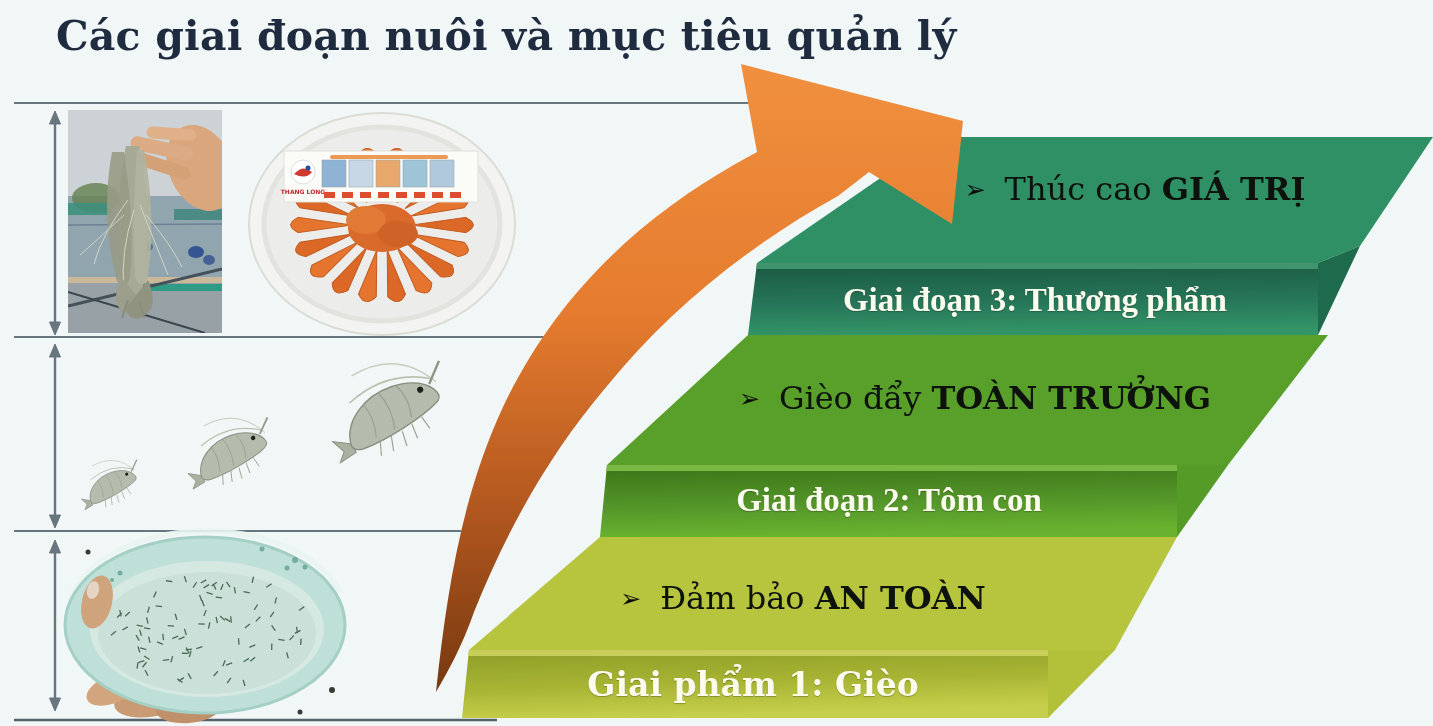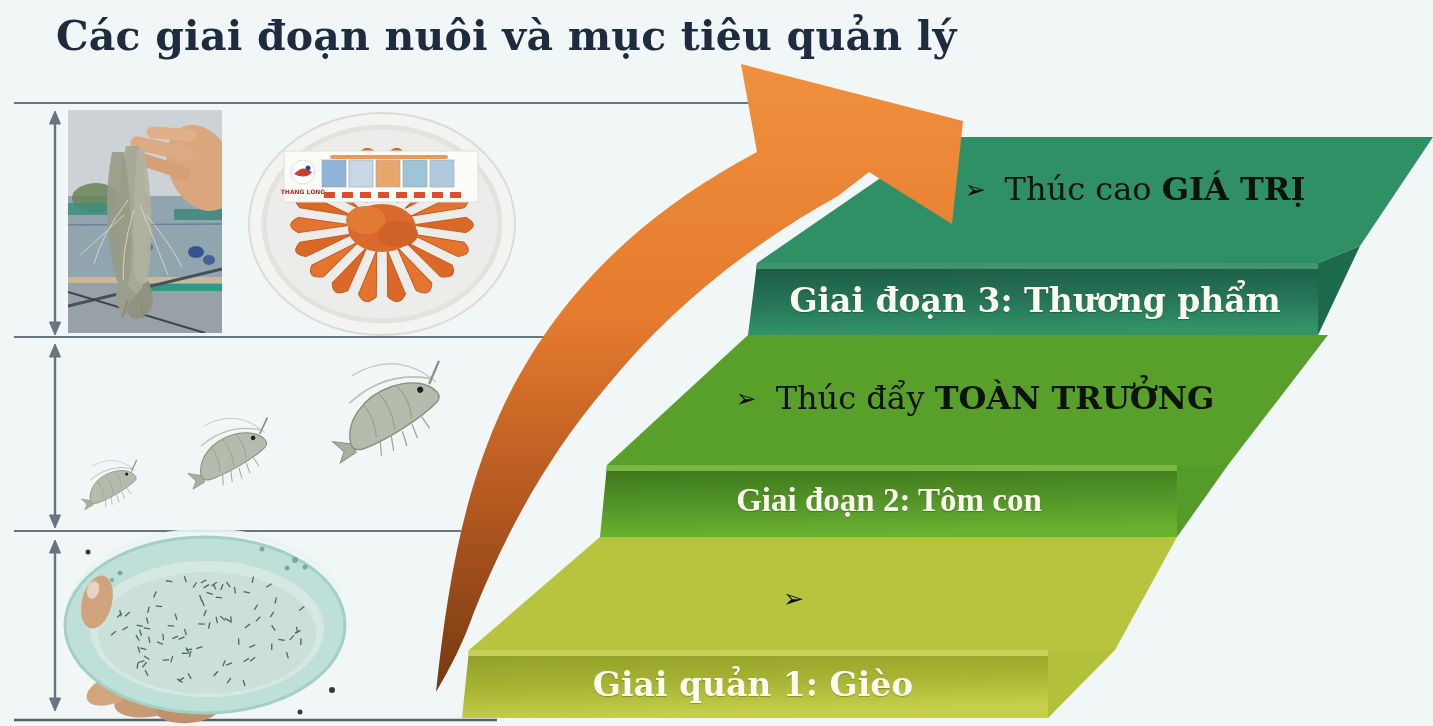--- a/index.html
+++ b/index.html
@@ -25,21 +25,21 @@
   }
   .goal .em{font-weight:bold;}
   .riser-label{
     position:absolute;transform:translate(-50%,-50%);
     font-size:33px;font-weight:bold;color:#fbfbee;white-space:nowrap;
     text-shadow:0 1px 1px rgba(0,0,0,0.25);
   }
   #goal-3{left:1135px;top:189px;}
   #goal-2{left:975px;top:398px;}
   #goal-1{left:803px;top:598px;}
-  #riser-label-3{left:1035px;top:300px;}
+  #riser-label-3{left:1035px;top:300px;font-family:Liberation Serif, serif;}
   #riser-label-2{left:889px;top:500px;font-family:Liberation Serif, serif;}
   #riser-label-1{left:753px;top:684px;}
   .brand-text{font-family:"DejaVu Sans","Liberation Sans",sans-serif;font-size:6px;font-weight:bold;fill:#c1272d;}
 </style>
 </head>
 <body>
 
 <div class="stage">
 
   <svg class="decor" id="decor" width="1433" height="726" viewBox="0 0 1433 726">
@@ -345,22 +345,23 @@
   </svg>
 
   <div class="page-title">Các giai đoạn nuôi và mục tiêu quản lý</div>
 
   <div class="goal" id="goal-3">
     <span class="bullet-glyph">➢</span>
     <span><span>Thúc cao </span><span class="em">GIÁ TRỊ</span></span>
   </div>
   <div class="goal" id="goal-2">
     <span class="bullet-glyph">➢</span>
-    <span><span>Thúc đẩy </span><span class="em">TOÀN TRƯỞNG</span></span>
+    <span><span>Gièo đẩy </span><span class="em">TOÀN TRƯỞNG</span></span>
   </div>
   <div class="goal" id="goal-1">
     <span class="bullet-glyph">➢</span>
+    <span><span>Đảm bảo </span><span class="em">AN TOÀN</span></span>
   </div>
 
   <div class="riser-label" id="riser-label-3">Giai đoạn 3: Thương phẩm</div>
   <div class="riser-label" id="riser-label-2">Giai đoạn 2: Tôm con</div>
-  <div class="riser-label" id="riser-label-1">Giai quản 1: Gièo</div>
+  <div class="riser-label" id="riser-label-1">Giai phẩm 1: Gièo</div>
 </div>
 
 </body></html>

